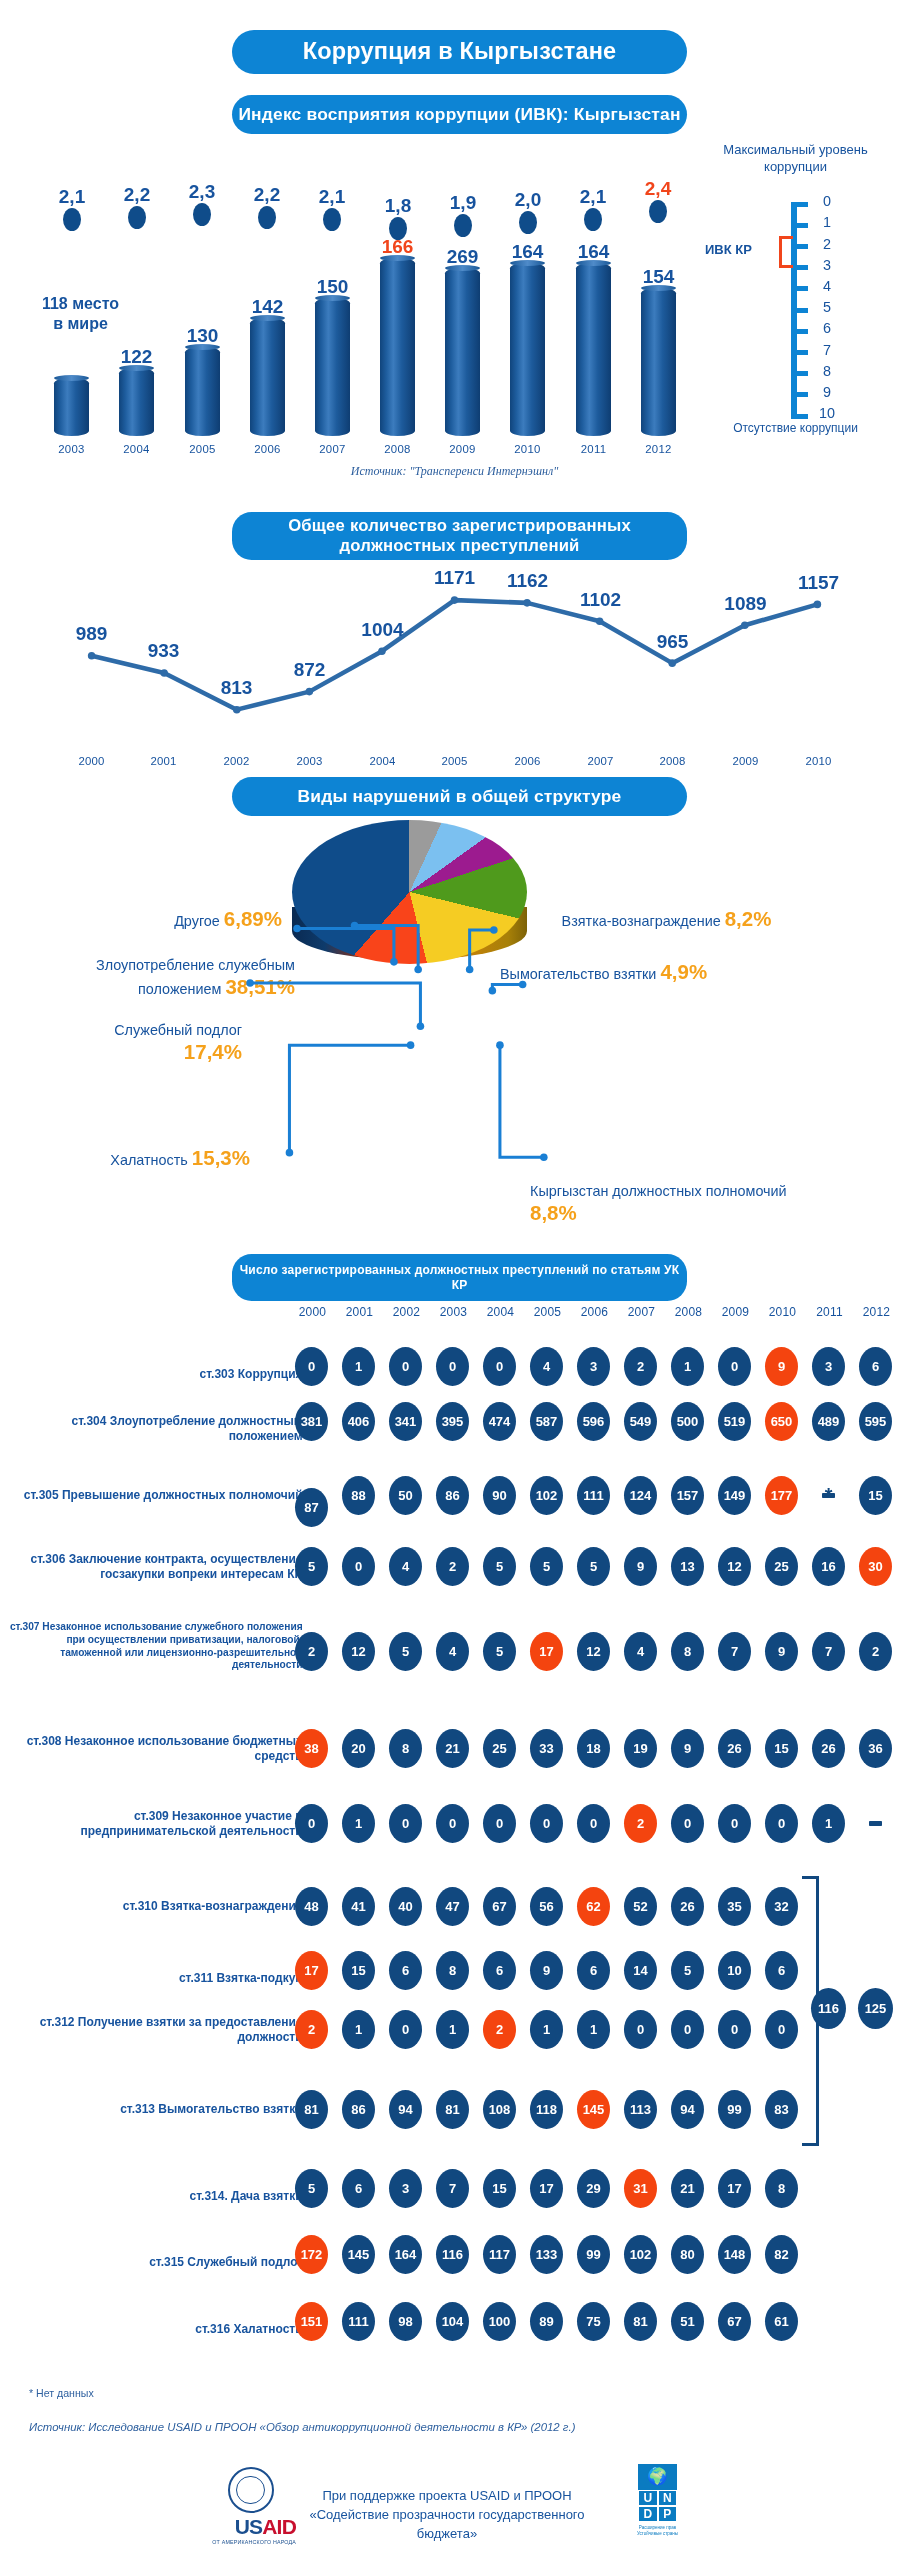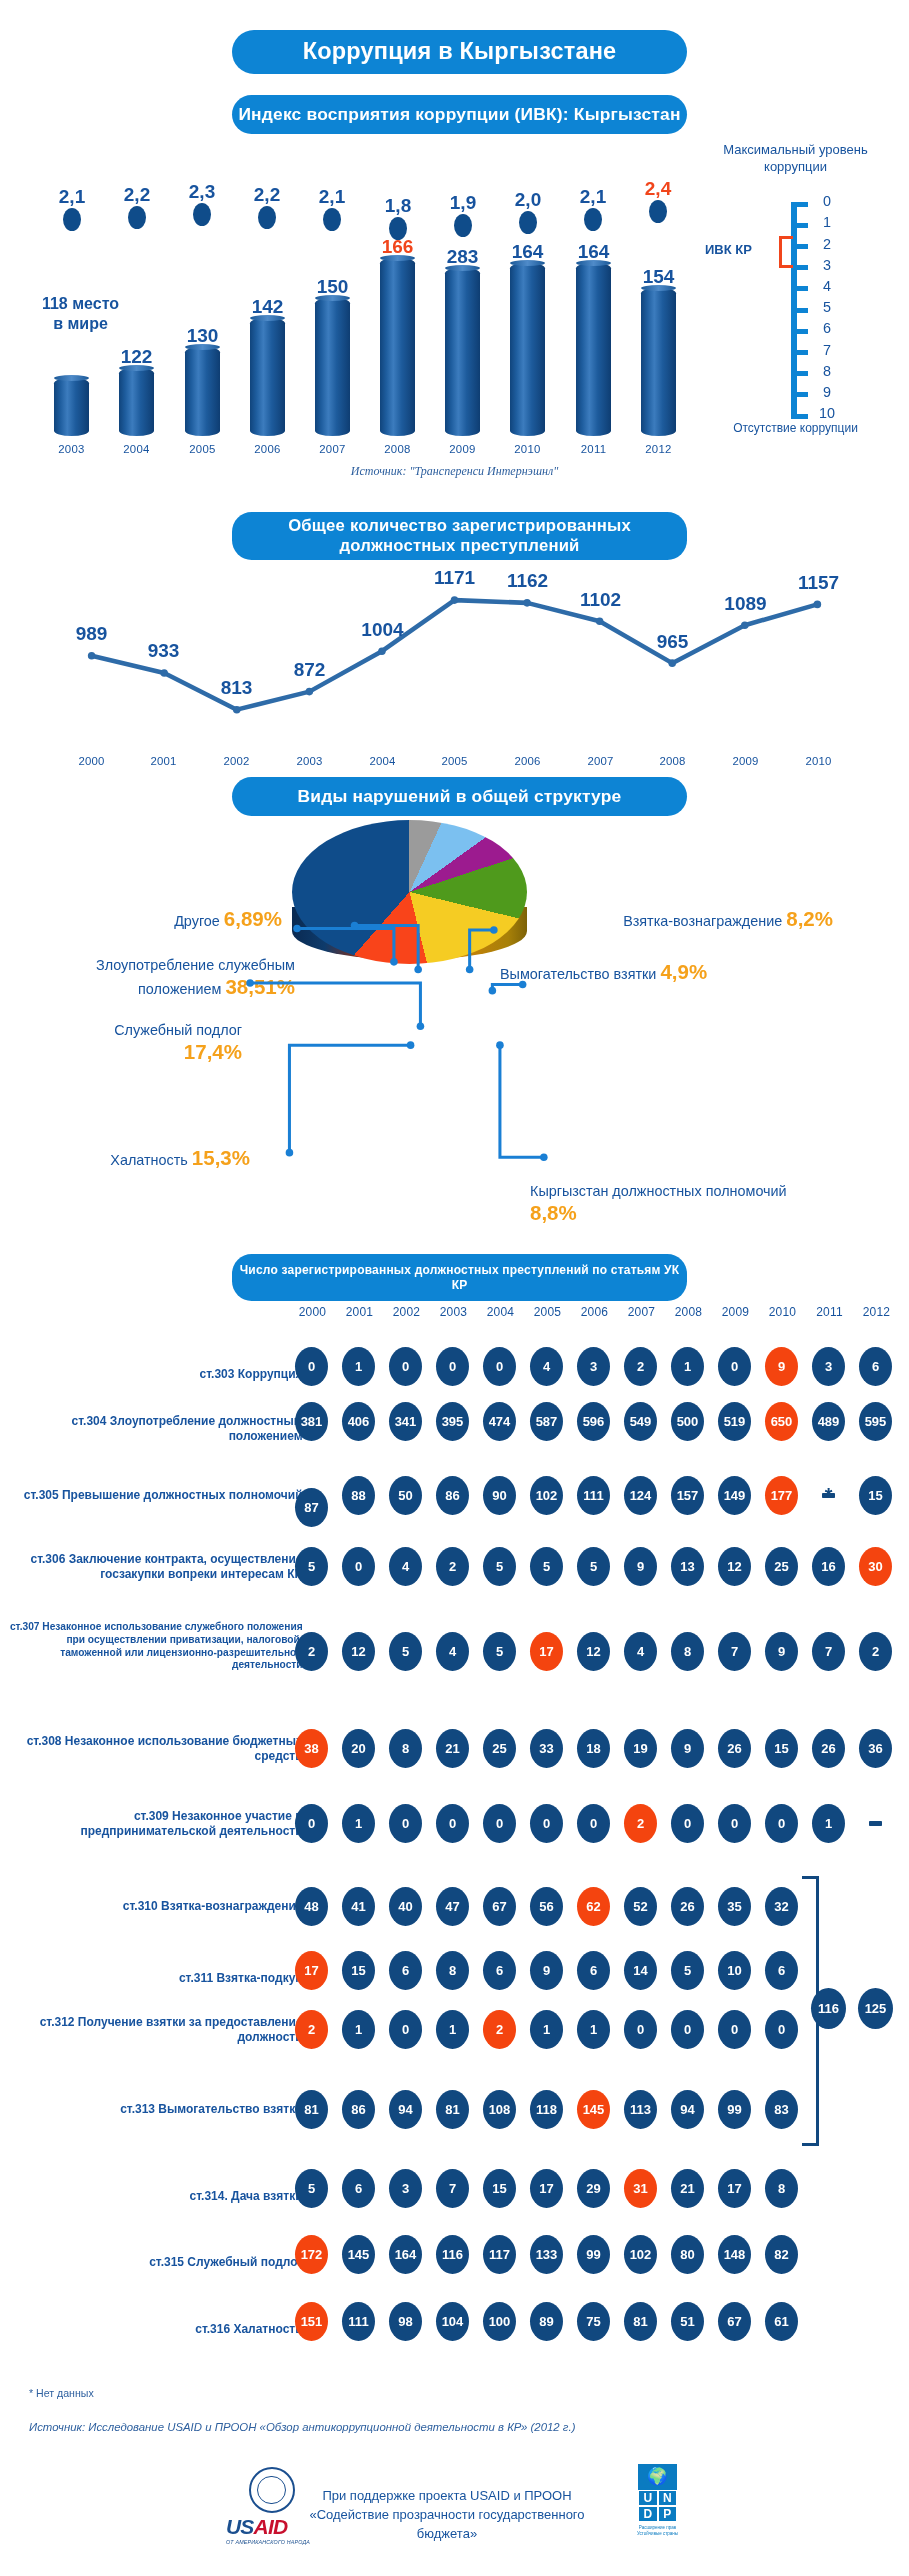--- a/index.html
+++ b/index.html
@@ -107,21 +107,21 @@
     background:#11487f;color:#fff;font-size:13px;font-weight:bold;
     display:flex;align-items:center;justify-content:center;}
   #agg-bracket{position:absolute;border:3.8px solid #11487f;border-left:none;
     width:13.6px;}
   #agg-nub{position:absolute;width:7.6px;height:3.8px;background:#11487f;}
 
   
   #footer{position:absolute;left:0;top:2455px;width:909px;height:114px;}
   #footer-text{position:absolute;left:288px;top:32px;width:318px;text-align:center;
     font-size:13px;color:#17539e;line-height:1.45;}
-  #usaid-logo{position:absolute;left:226px;top:12px;width:91px;text-align:left;font-style:italic;}
+  #usaid-logo{position:absolute;left:205px;top:12px;width:91px;text-align:right;}
   #usaid-seal{width:42px;height:42px;border-radius:50%;border:2.3px solid #1b4f8f;margin:0 auto 1.5px;
     position:relative;background:#fff;}
   #usaid-seal:after{content:"";position:absolute;left:6.8px;top:6.8px;right:6.8px;bottom:6.8px;
     border-radius:50%;border:1.5px solid #1b4f8f;}
   #usaid-word{font-size:21px;font-weight:bold;letter-spacing:-0.8px;}
   #usaid-word .u{color:#1b4f8f;}
   #usaid-word .a{color:#c8102e;}
   #usaid-sub{font-size:5.3px;color:#1b4f8f;letter-spacing:0.2px;margin-top:0.8px;}
   #undp-logo{position:absolute;left:635px;top:9px;width:45px;text-align:center;}
   .undp-box{width:39px;background:#0a7bc1;margin:0 auto;color:#fff;}
@@ -207,21 +207,21 @@
         <div class="bar-num">150</div>
         <div class="bar-cyl" style="height: 138px;"></div>
         <div class="bar-year">2007</div>
       </div>
       <div class="bar-wrap" style="left: 350px;">
         <div class="bar-num hl">166</div>
         <div class="bar-cyl" style="height: 178px;"></div>
         <div class="bar-year">2008</div>
       </div>
       <div class="bar-wrap" style="left: 415px;">
-        <div class="bar-num">283</div>
+        <div class="bar-num">269</div>
         <div class="bar-cyl" style="height: 168px;"></div>
         <div class="bar-year">2009</div>
       </div>
       <div class="bar-wrap" style="left: 480px;">
         <div class="bar-num">164</div>
         <div class="bar-cyl" style="height: 173px;"></div>
         <div class="bar-year">2010</div>
       </div>
       <div class="bar-wrap" style="left: 546px;">
         <div class="bar-num">164</div>
@@ -310,21 +310,21 @@
 
   <div class="banner" id="banner-types">Виды нарушений в общей структуре</div>
   <div id="pie-area">
     <div id="pie-body"></div>
     <div id="pie-top"></div>
 
     <div class="pie-lab" style="left:115px;top:88px;width:167px;text-align:right;">
       <span>Другое</span>
       <span class="pie-pct">6,89%</span>
     </div>
-    <div class="pie-lab" style="left:500px;top:88px;width:333px;text-align:right;">
+    <div class="pie-lab" style="left:500px;top:88px;width:333px;text-align:center;">
       <span>Взятка-вознаграждение</span>
       <span class="pie-pct">8,2%</span>
     </div>
     <div class="pie-lab" style="left:500px;top:141px;width:333px;text-align:left;">
       <span>Вымогательство взятки</span>
       <span class="pie-pct">4,9%</span>
     </div>
     <div class="pie-lab" style="left:68px;top:138px;width:227px;text-align:right;">
       <span>Злоупотребление служебным положением</span>
       <span class="pie-pct">38,51%</span>

